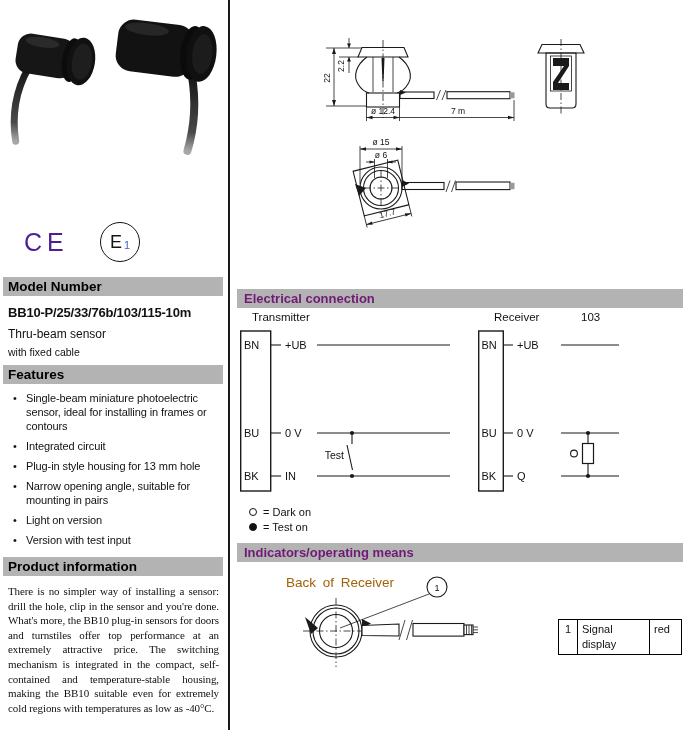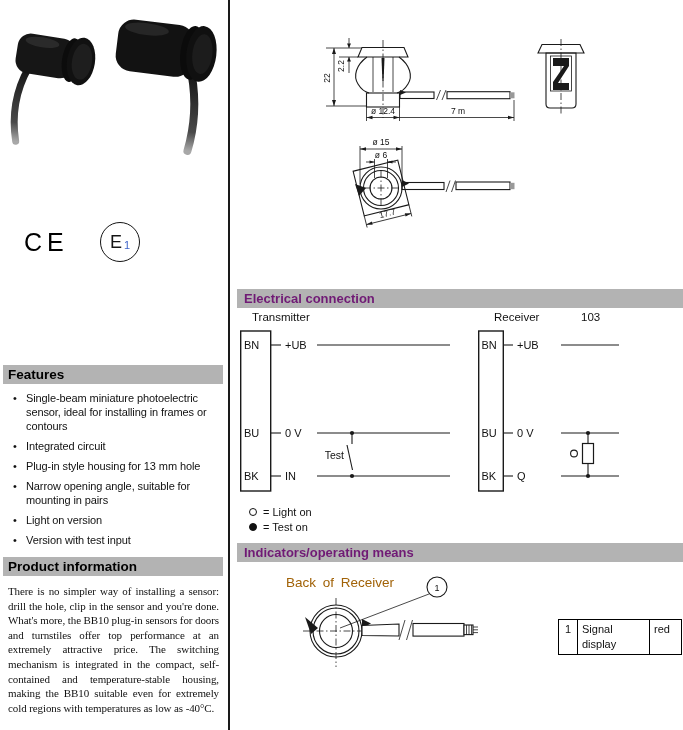--- a/index.html
+++ b/index.html
@@ -3,21 +3,21 @@
 <meta charset="utf-8">
 <style>
   html,body{margin:0;padding:0;background:#fff;}
   .page{position:relative;width:683px;height:730px;background:#fff;overflow:hidden;
         font-family:"Liberation Sans",sans-serif;color:#111;}
   .divider{position:absolute;left:228px;top:0;width:2px;height:730px;background:#1a1a1a;}
 
   
   .photo{position:absolute;left:2px;top:4px;width:224px;height:216px;}
   .certs{position:absolute;left:24px;top:222px;width:180px;height:46px;}
-  .ce{position:absolute;left:0;top:6px;font-size:25px;letter-spacing:5px;font-weight:500;color:#000000;}
+  .ce{position:absolute;left:0;top:6px;font-size:25px;letter-spacing:5px;font-weight:500;color:#4c1d95;}
   .e1{position:absolute;left:76px;top:0;width:38px;height:38px;border:1.7px solid #141414;border-radius:50%;
       display:flex;align-items:center;justify-content:center;}
   .e1 .big{font-size:18px;color:#141414;}
   .e1 .sub{font-size:11px;color:#3f66c9;margin:6px 0 0 2px;}
 
   .lblock{position:absolute;left:3px;width:220px;}
   .bar{height:19px;background:#b3b3b3;color:#000;font-weight:bold;font-size:13.5px;
        line-height:19px;padding-left:5px;}
   .model-no{font-weight:bold;font-size:13px;margin:9px 0 0 5px;letter-spacing:-0.2px;}
   .type{font-size:12px;margin:7px 0 0 5px;}
@@ -93,20 +93,26 @@
   </svg>
 
   <div class="certs">
     <div class="ce">CE</div>
     <div class="e1">
       <span class="big">E</span>
       <span class="sub">1</span>
     </div>
   </div>
 
+  <div class="lblock" style="top:277px;">
+    <div class="bar">Model Number</div>
+    <div class="model-no">BB10-P/25/33/76b/103/115-10m</div>
+    <div class="type">Thru-beam sensor</div>
+    <div class="subtype">with fixed cable</div>
+  </div>
 
   <div class="lblock" style="top:365px;">
     <div class="bar">Features</div>
     <ul class="features-list">
       <li>Single-beam miniature photoelectric sensor, ideal for installing in frames or contours</li>
       <li>Integrated circuit</li>
       <li>Plug-in style housing for 13 mm hole</li>
       <li>Narrow opening angle, suitable for mounting in pairs</li>
       <li>Light on version</li>
       <li>Version with test input</li>
@@ -258,21 +264,21 @@
         <line class="ln" x1="588" y1="463.5" x2="588" y2="476"></line>
         <rect x="582.5" y="443.5" width="11" height="20" fill="#fff" stroke="#1a1a1a" stroke-width="1.2"></rect>
         <circle cx="574" cy="453.5" r="3.4" fill="none" stroke="#1a1a1a" stroke-width="1.1"></circle>
       </g>
     </g>
   </svg>
 
   <div class="legend">
     <div class="row">
       <span class="sym"></span>
-      <span>= Light on</span>
+      <span>= Dark on</span>
     </div>
     <div class="row">
       <span class="sym fill"></span>
       <span>= Test on</span>
     </div>
   </div>
 
   <div class="rbar bar-ind">Indicators/operating means</div>
   <div class="back-label">Back of  Receiver</div>
 

